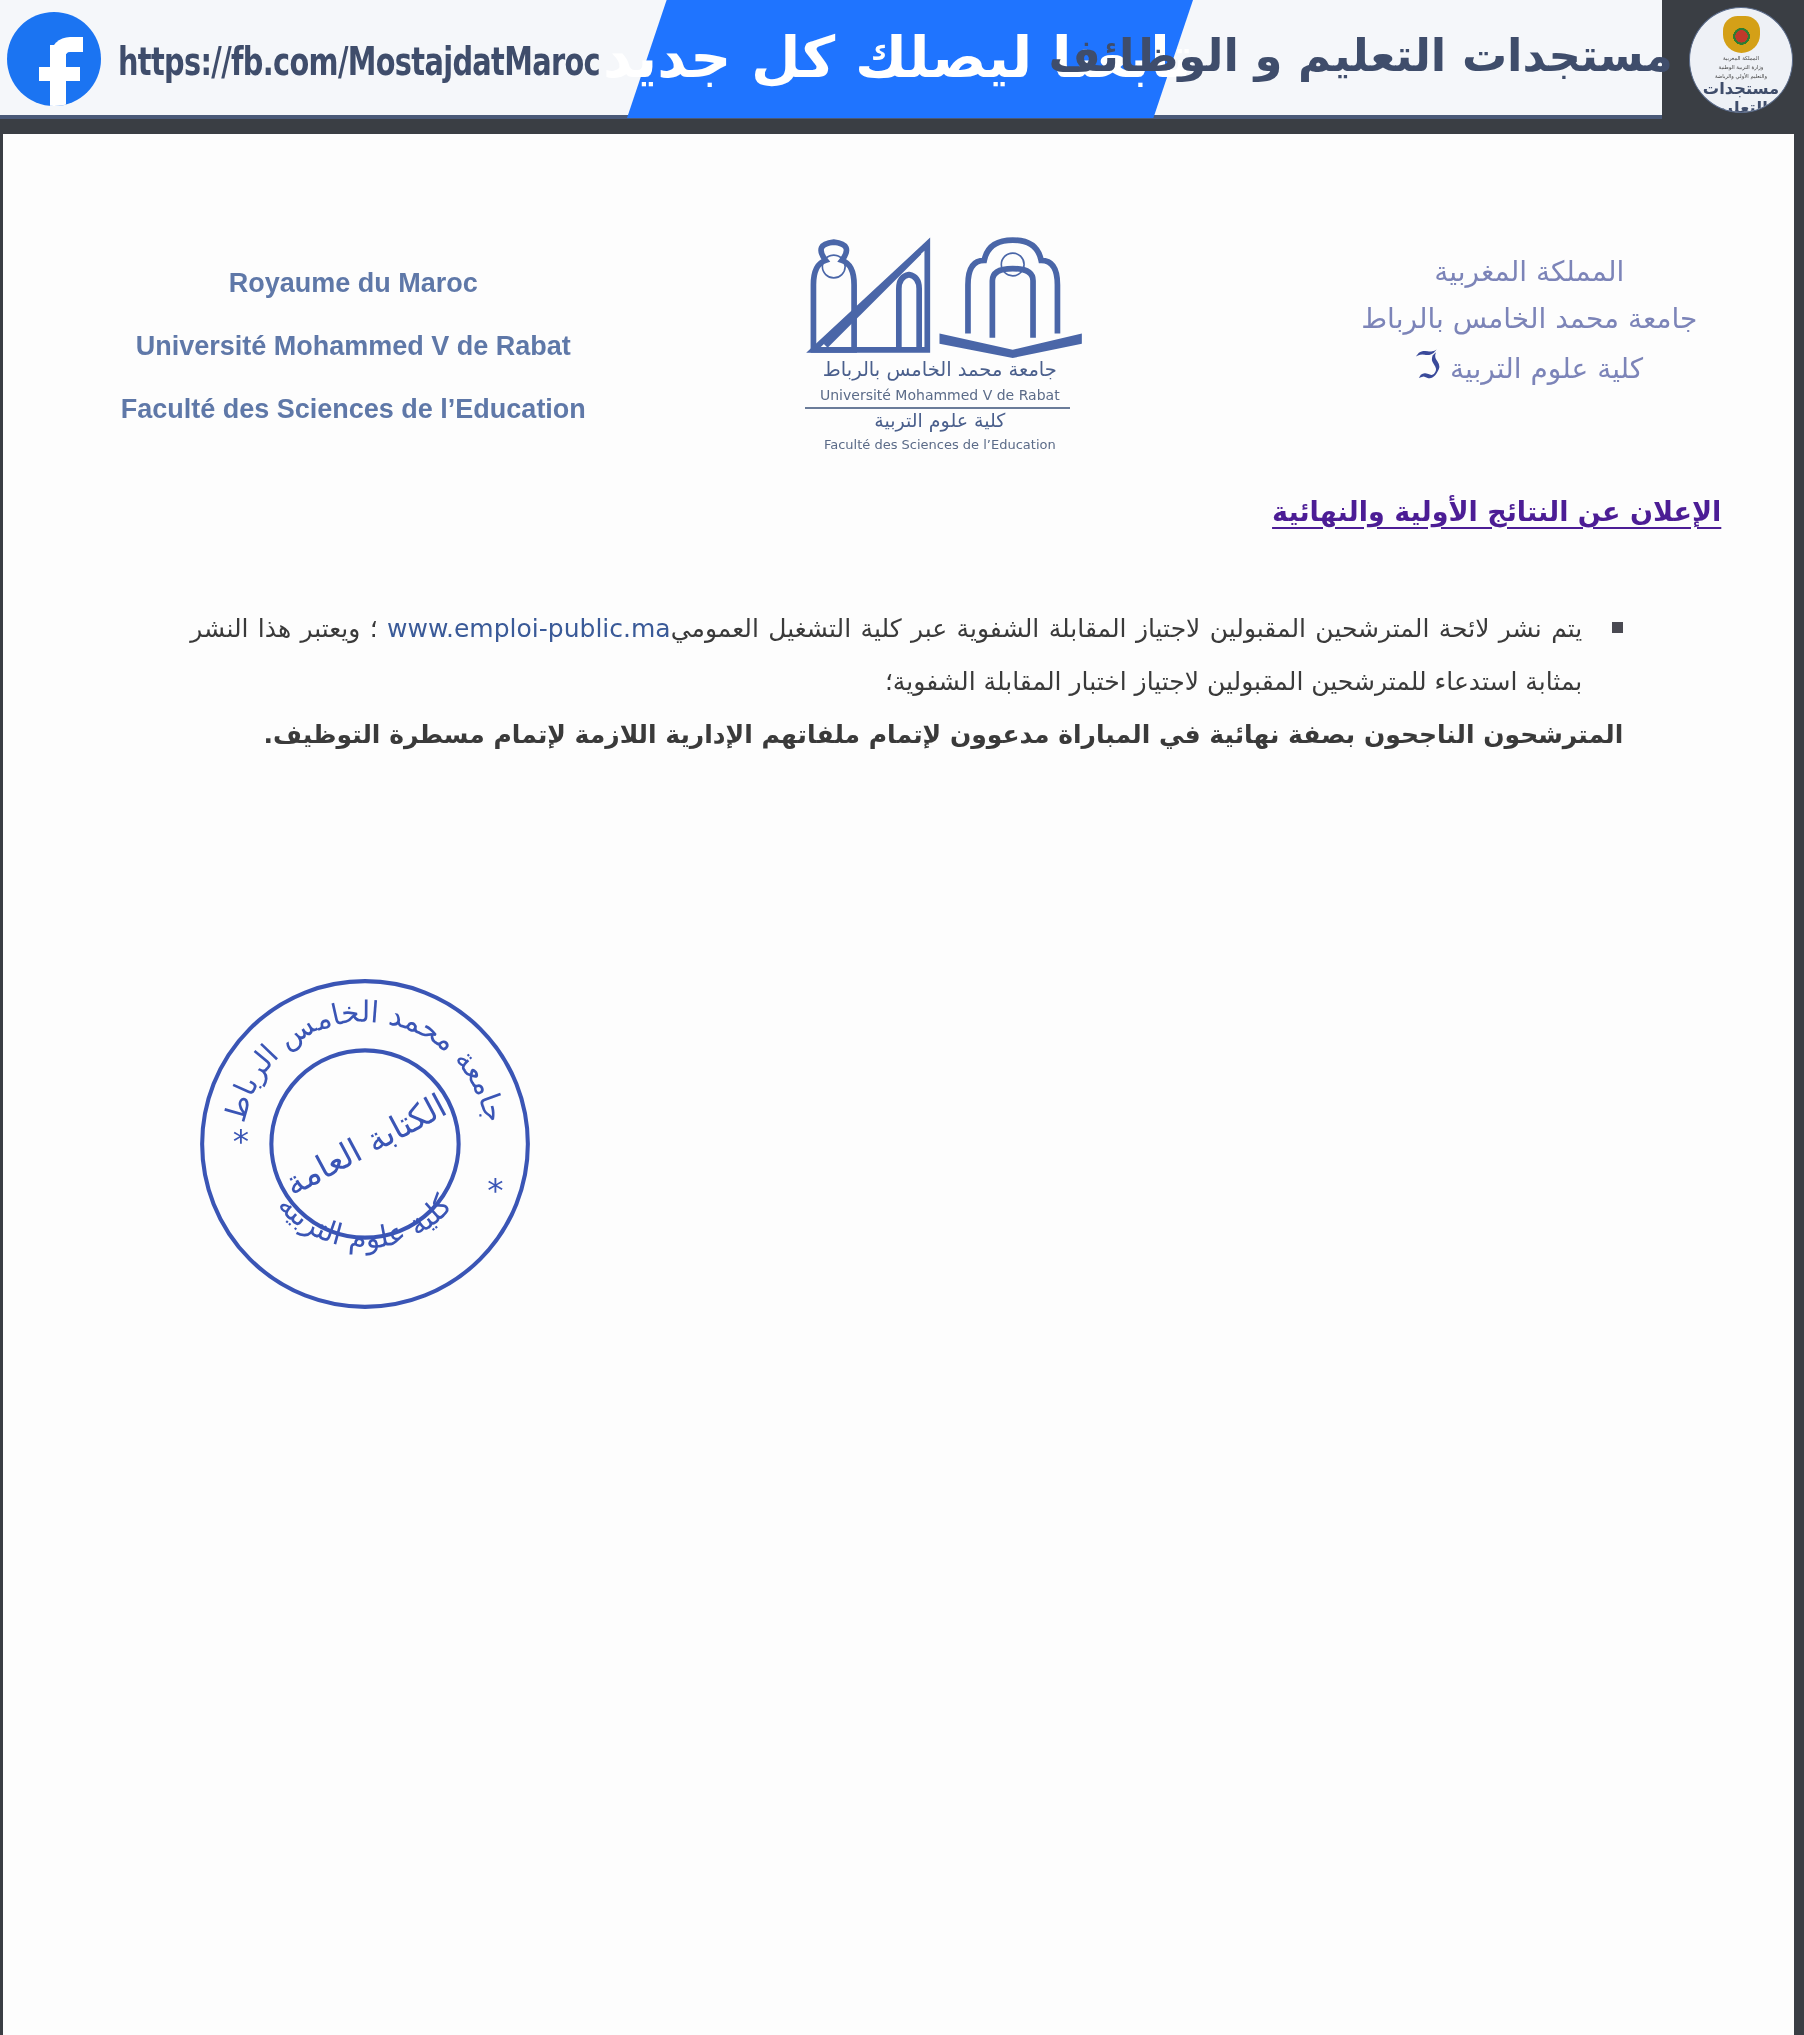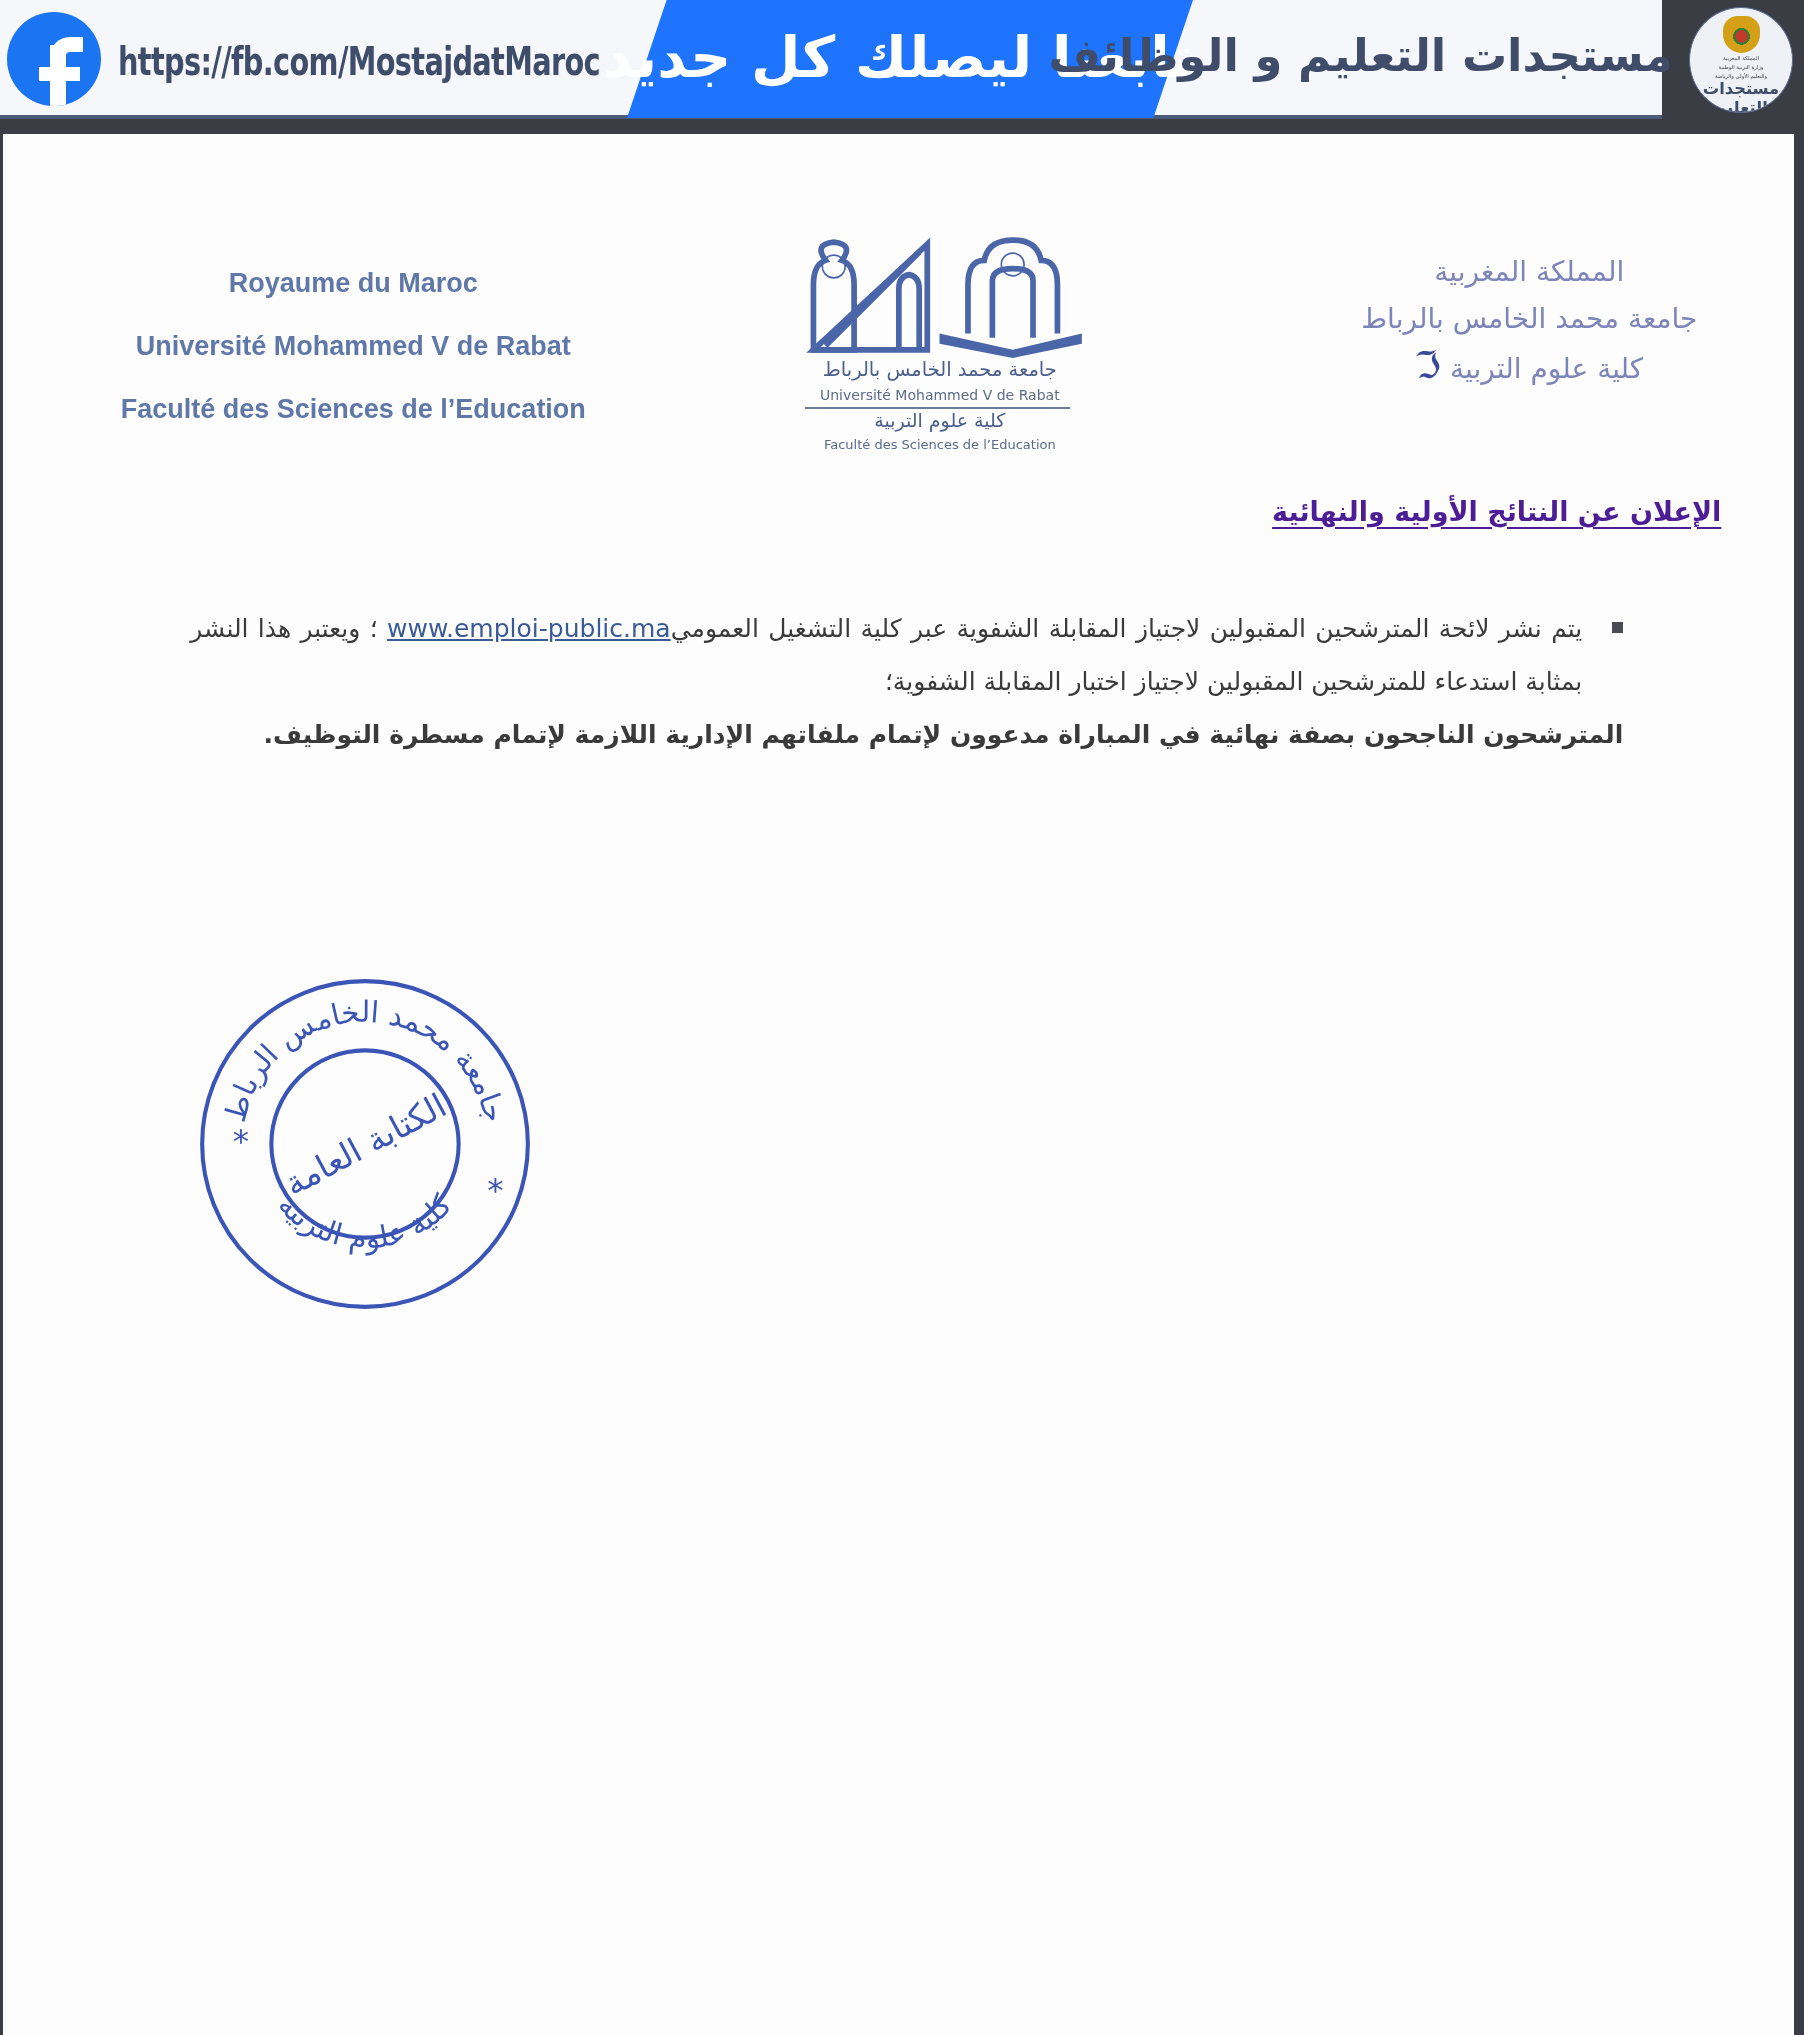--- a/index.html
+++ b/index.html
@@ -78,21 +78,21 @@
     font-size: 27px; font-weight: bold; color: #4c1d95; text-decoration: underline; text-underline-offset: 5.7px;
   }
   .body-block {
     position: absolute; left: 187px; top: 468px; width: 1433px; direction: rtl; text-align: justify;
     color: #3a3a3a; font-size: 25px; line-height: 53px;
   }
   .bullet { position: relative; padding-right: 41px; }
   .bullet .sq {
     position: absolute; right: 0; top: 19.5px; width: 11.4px; height: 11.4px; background: #4a4a52;
   }
-  .link { color: #3a5a98; text-decoration: underline; direction: ltr; unicode-bidi: embed; }
+  .link { color: #3a5a98; direction: ltr; unicode-bidi: embed; }
   .final-line { font-weight: bold; padding-right: 0; }
 
   
   .stamp {
     position: absolute; left: 191px; top: 839px; width: 342px; height: 342px;
   }
 </style>
 </head>
 <body>
 

